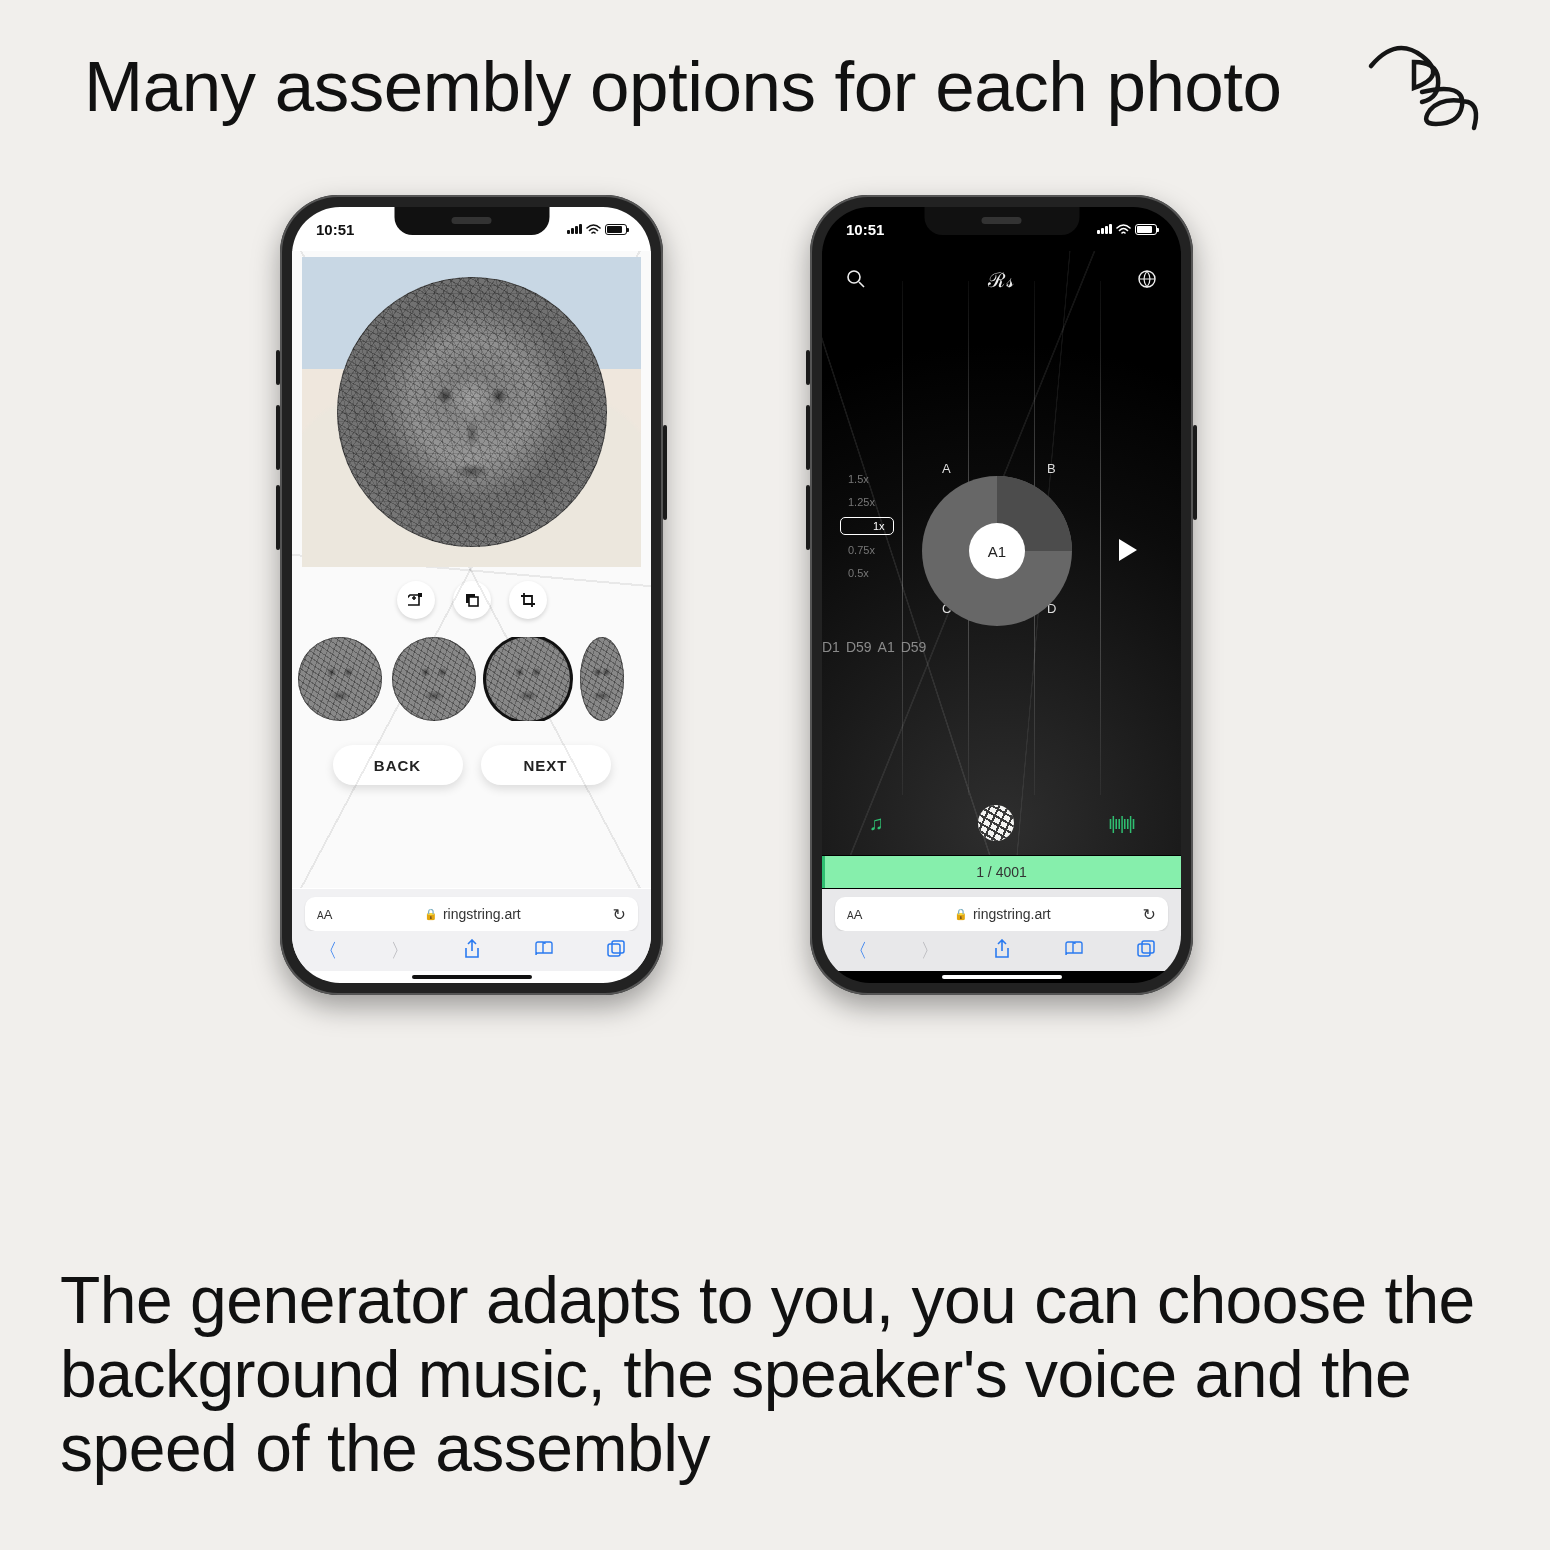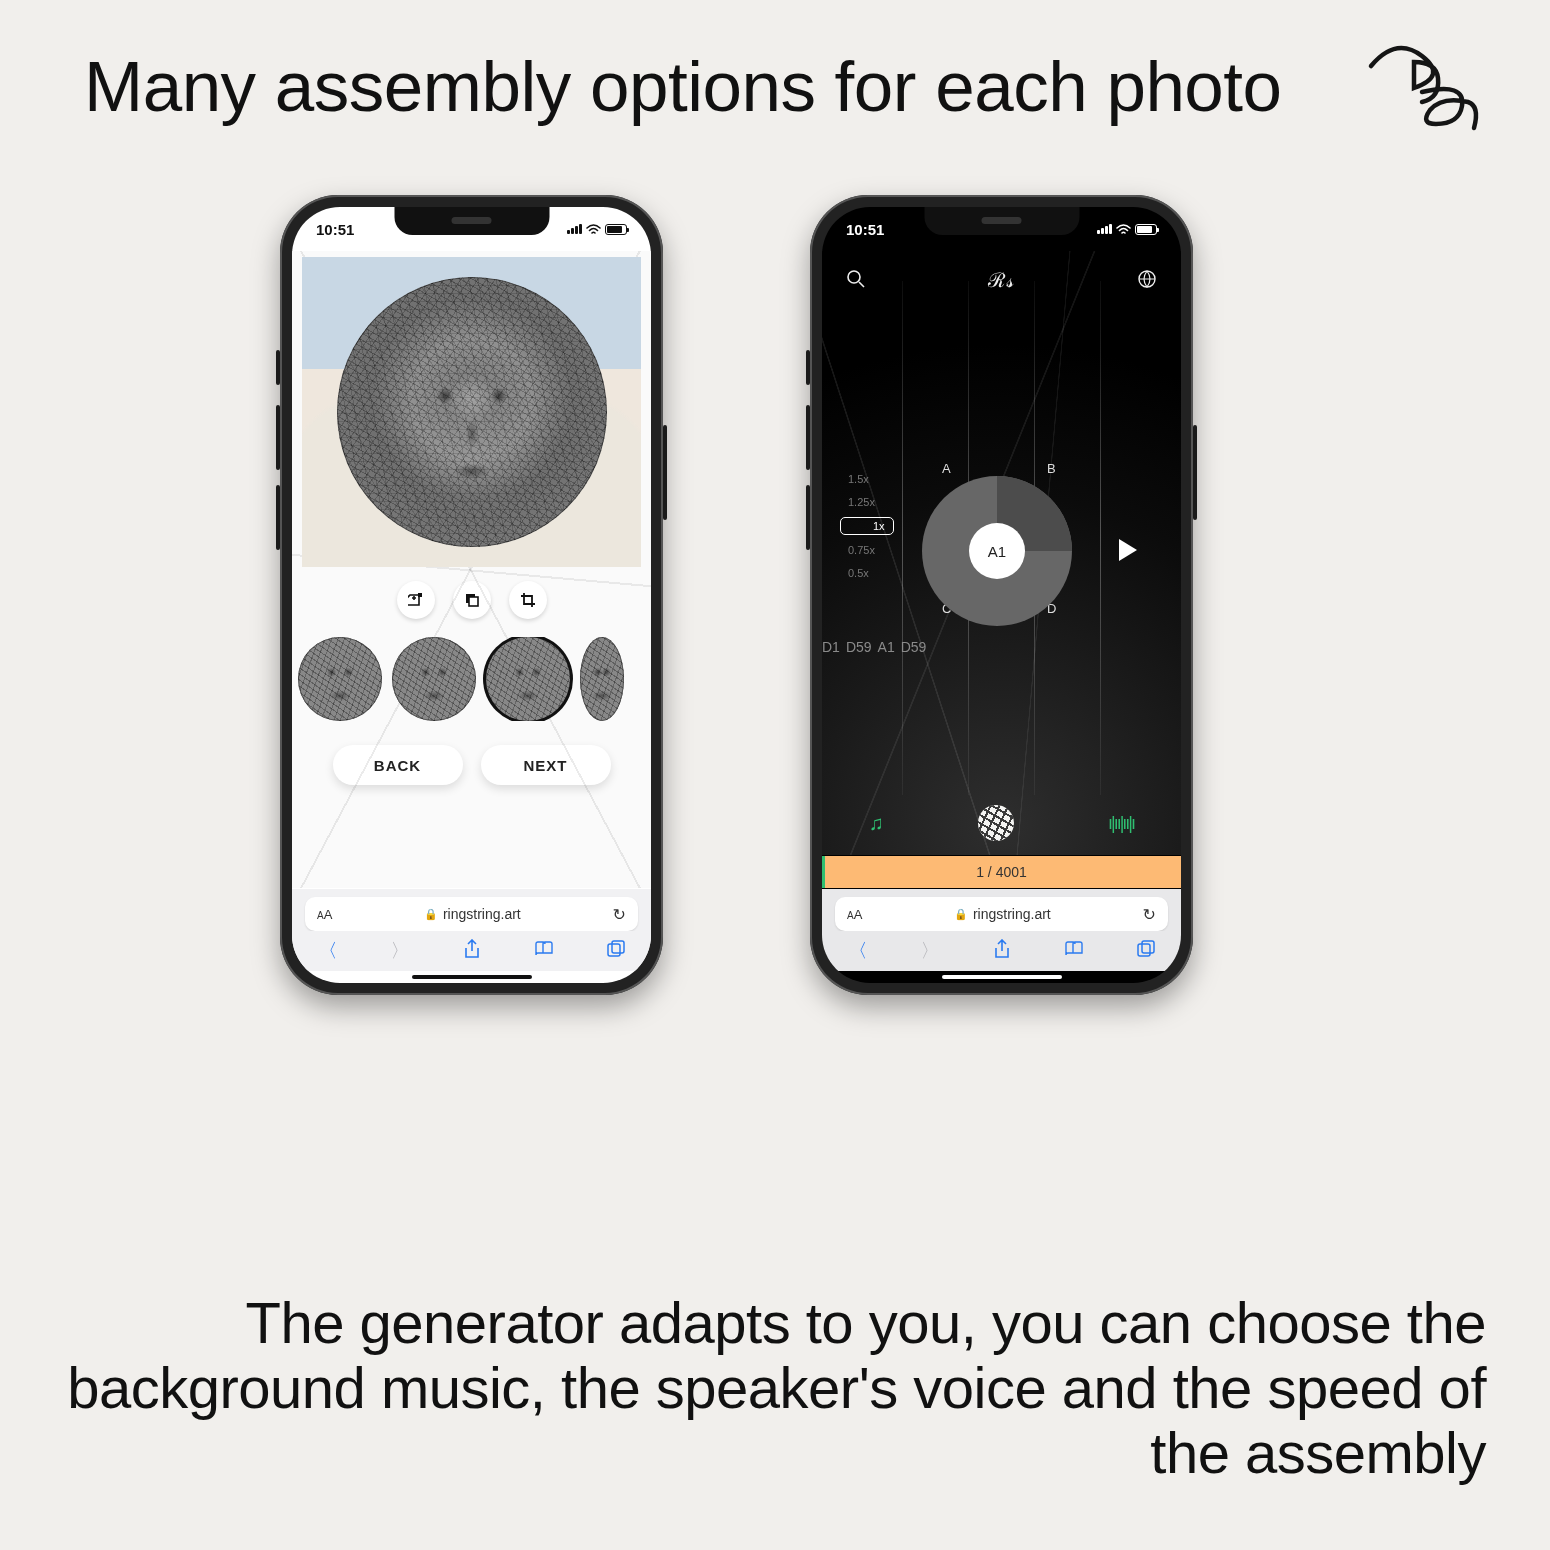--- a/index.html
+++ b/index.html
@@ -31,25 +31,25 @@
     height: 110px;
   }
   .footer-text {
     position: absolute;
     left: 60px;
     right: 64px;
     bottom: 64px;
     font-family: "Arial Narrow", "Helvetica Neue Condensed", Arial, sans-serif;
     font-stretch: condensed;
     font-weight: 500;
-    font-size: 58px;
+    font-size: 66px;
     line-height: 1.12;
     letter-spacing: -0.5px;
     color: #111;
-    text-align: right;
+    text-align: left;
   }
   
   .phone {
     position: absolute;
     width: 383px;
     height: 800px;
     border-radius: 58px;
     background: #222;
     padding: 12px;
     box-shadow: 0 12px 28px rgba(0,0,0,0.35), inset 0 0 0 2px #555;
@@ -291,21 +291,21 @@
     position:relative; overflow:hidden;
   }
   .r-tool-ball::before{
     content:""; position:absolute; inset:-4px;
     background:
       repeating-linear-gradient(30deg, #3a3a3a 0 2px, transparent 2px 7px),
       repeating-linear-gradient(115deg, #3a3a3a 0 2px, transparent 2px 8px);
   }
   .progress-strip {
     position:absolute; left:0; right:0; bottom:95px; height:32px;
-    background:#fdba74; color:#333; font-size:14px;
+    background:#86efac; color:#333; font-size:14px;
     display:flex; align-items:center; justify-content:center;
   }
   .progress-strip::before{
     content:""; position:absolute; left:0; top:0; bottom:0; width:3px; background:#2fbf71;
   }
   .lock { font-size:11px; }
   .aa { font-size:13px; color:#333; }
   .aa span:first-child{ font-size:10px; }
   .reload { font-size:16px; color:#333; }
 </style>

